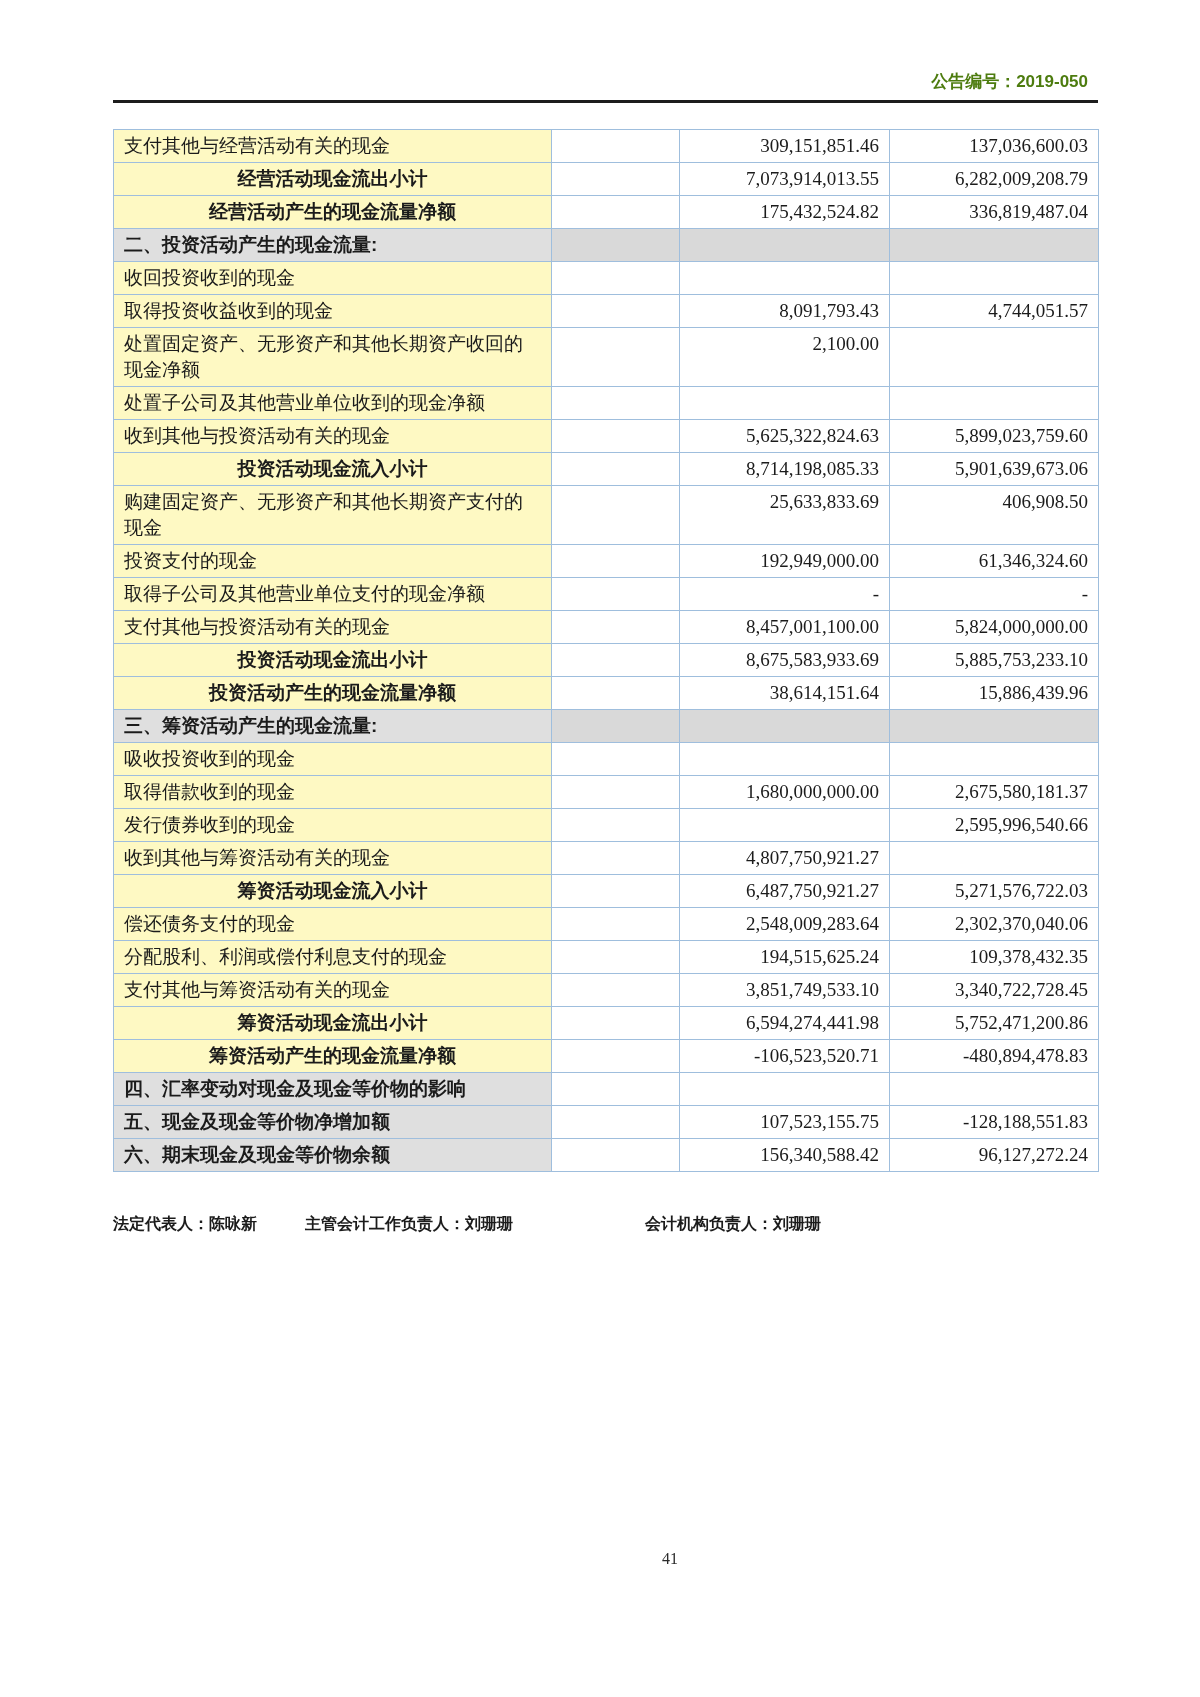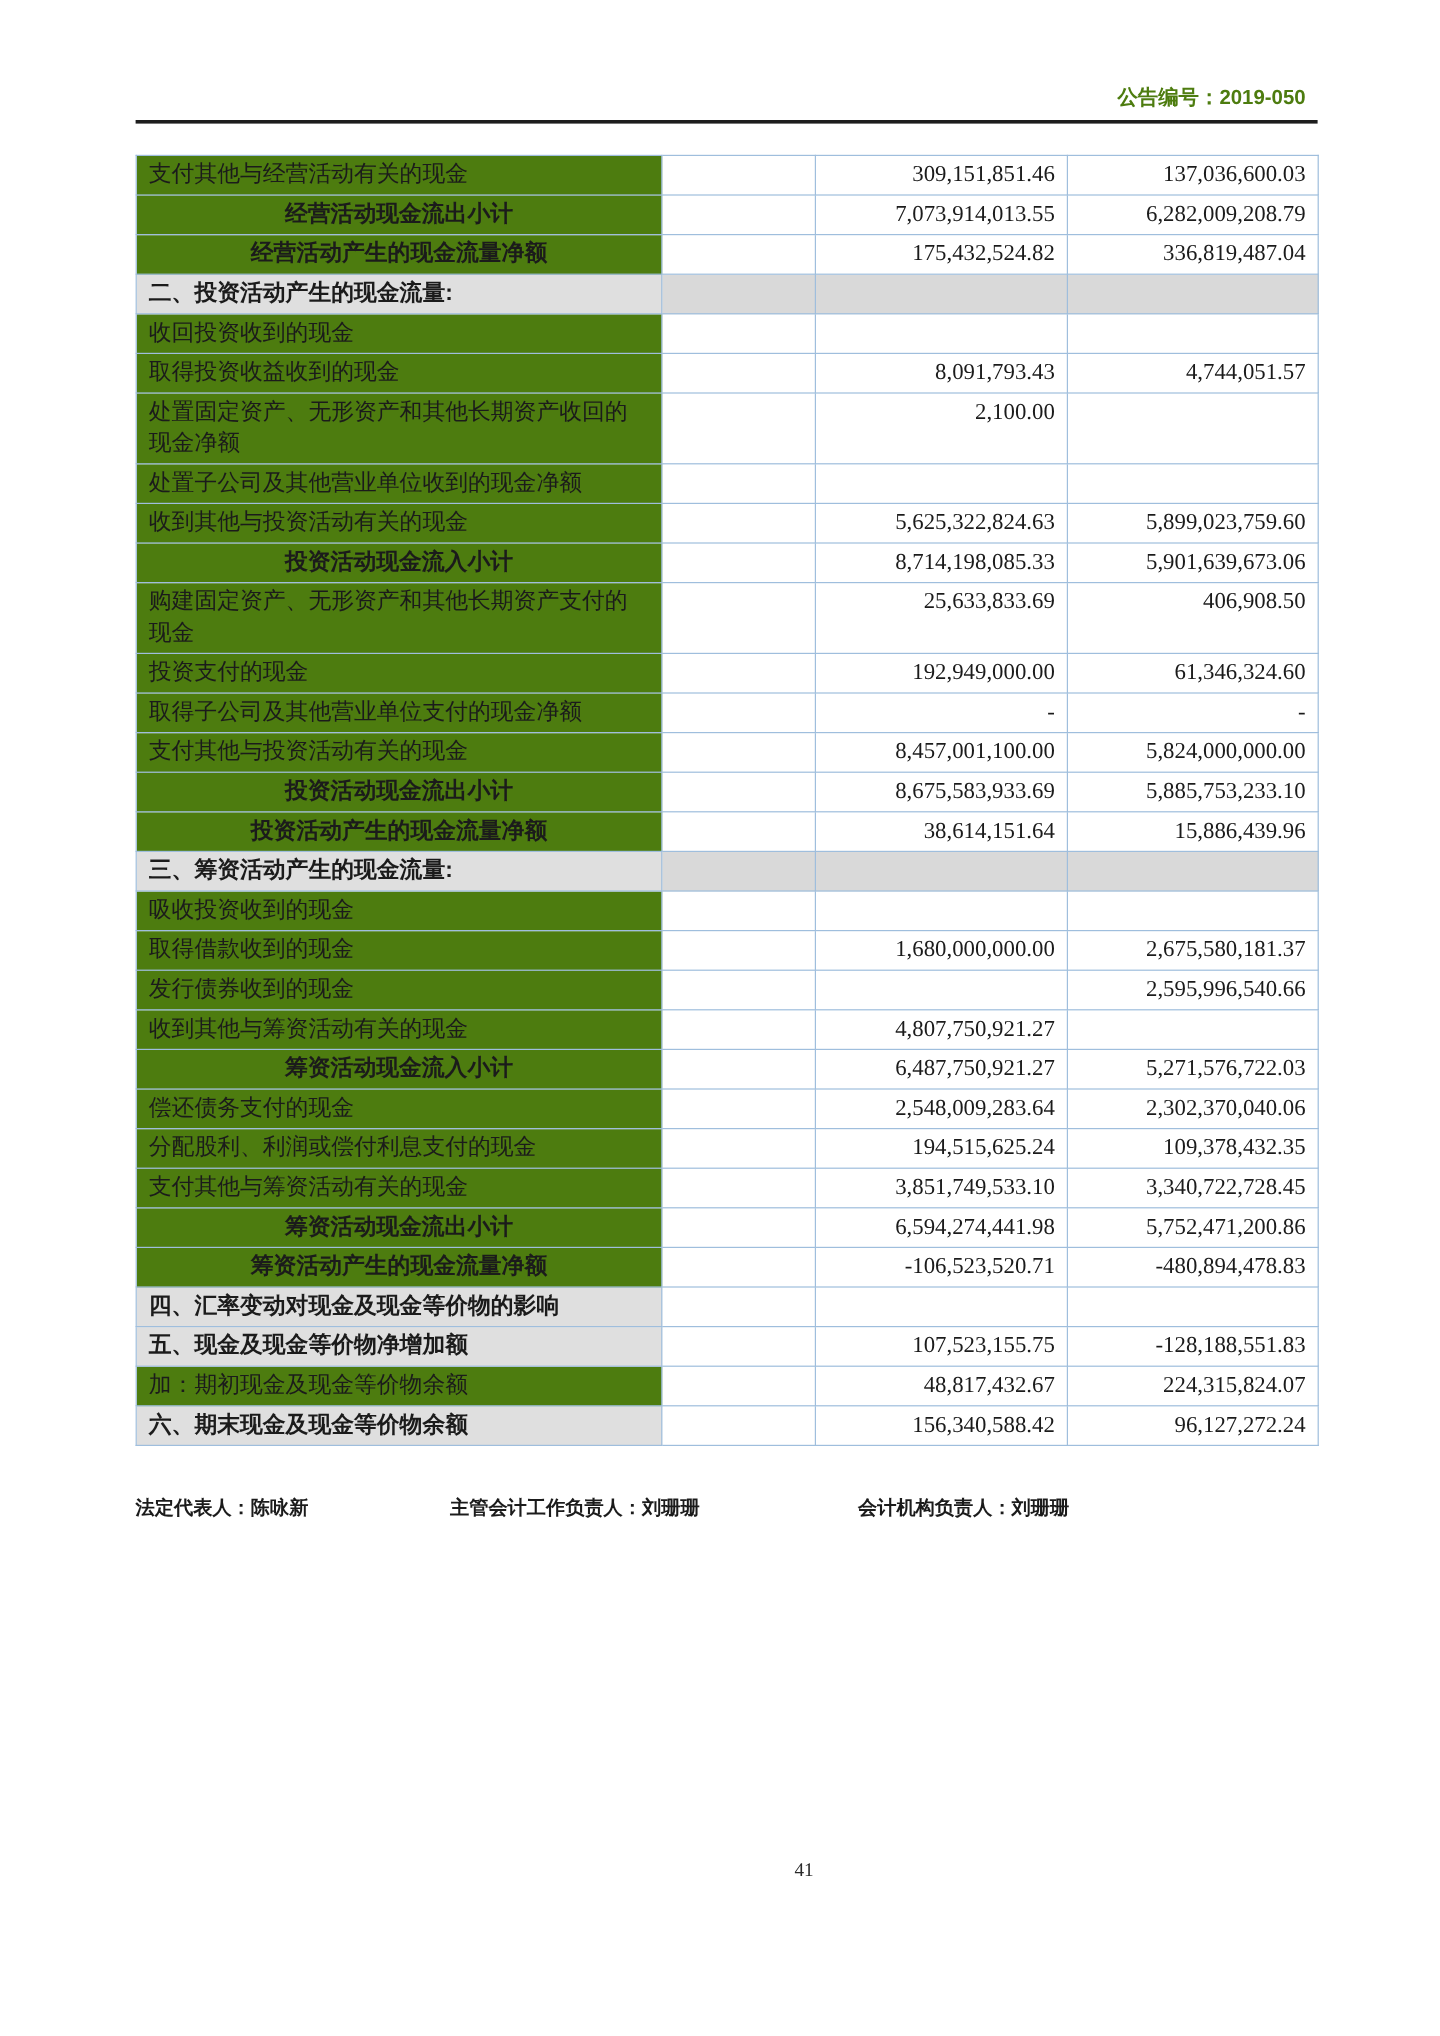--- a/index.html
+++ b/index.html
@@ -31,21 +31,21 @@
     table-layout: fixed;
   }
   table.cashflow td {
     border: 1px solid #9fbedd;
     padding: 3px 10px;
     font-size: 19px;
     line-height: 26px;
     vertical-align: top;
     word-break: break-all;
   }
-  .col-label   { text-align: left;  background: #4d7c0f; }
+  .col-label   { text-align: left;  background: #fef9c3; }
   .col-note    { background: #ffffff; }
   .col-current, .col-prior { text-align: right; background: #ffffff; }
 
   .row-subtotal .col-label {
     text-align: center;
     font-family: "Liberation Sans", "DejaVu Sans", sans-serif;
     font-weight: bold;
   }
   .row-section td { background: #d9d9d9; }
   .row-section .col-label,
@@ -57,21 +57,21 @@
   .row-bold .col-note, .row-bold .col-current, .row-bold .col-prior { background: #ffffff; }
 
   .signatures {
     margin-top: 42px;
     font-size: 16px;
     font-weight: 600;
     display: flex;
     align-items: baseline;
     white-space: nowrap;
   }
-  .sig-2 { margin-left: 118px; }
+  .sig-2 { margin-left: 48px; }
   .sig-3 { margin-left: 132px; }
 
   .page-number {
     position: absolute;
     top: 1550px;
     left: 662px;
     font-family: Liberation Serif, serif;
     font-size: 16px;
     color: #2a2a2a;
   }
@@ -262,26 +262,20 @@
           <td class="col-note"></td>
           <td class="col-current"></td>
           <td class="col-prior"></td>
         </tr>
         <tr class="row-bold">
           <td class="col-label">五、现金及现金等价物净增加额</td>
           <td class="col-note"></td>
           <td class="col-current">107,523,155.75</td>
           <td class="col-prior">-128,188,551.83</td>
         </tr>
-        <tr class="row-item">
-          <td class="col-label">加：期初现金及现金等价物余额</td>
-          <td class="col-note"></td>
-          <td class="col-current">48,817,432.67</td>
-          <td class="col-prior">224,315,824.07</td>
-        </tr>
         <tr class="row-bold">
           <td class="col-label">六、期末现金及现金等价物余额</td>
           <td class="col-note"></td>
           <td class="col-current">156,340,588.42</td>
           <td class="col-prior">96,127,272.24</td>
         </tr>
       </tbody>
   </table>
 
   <div class="signatures">

